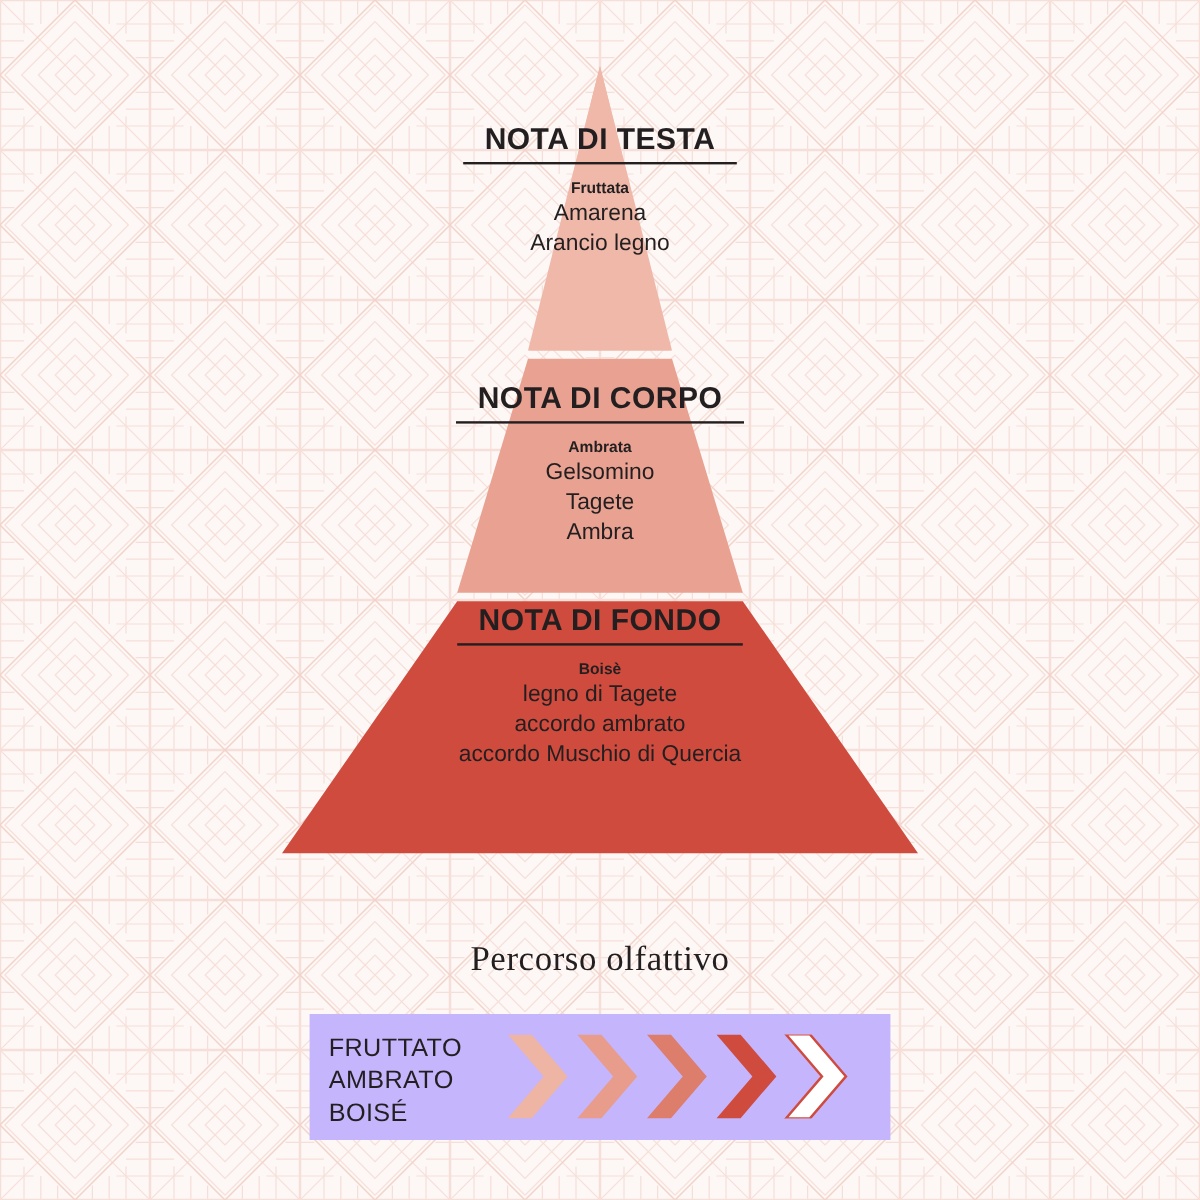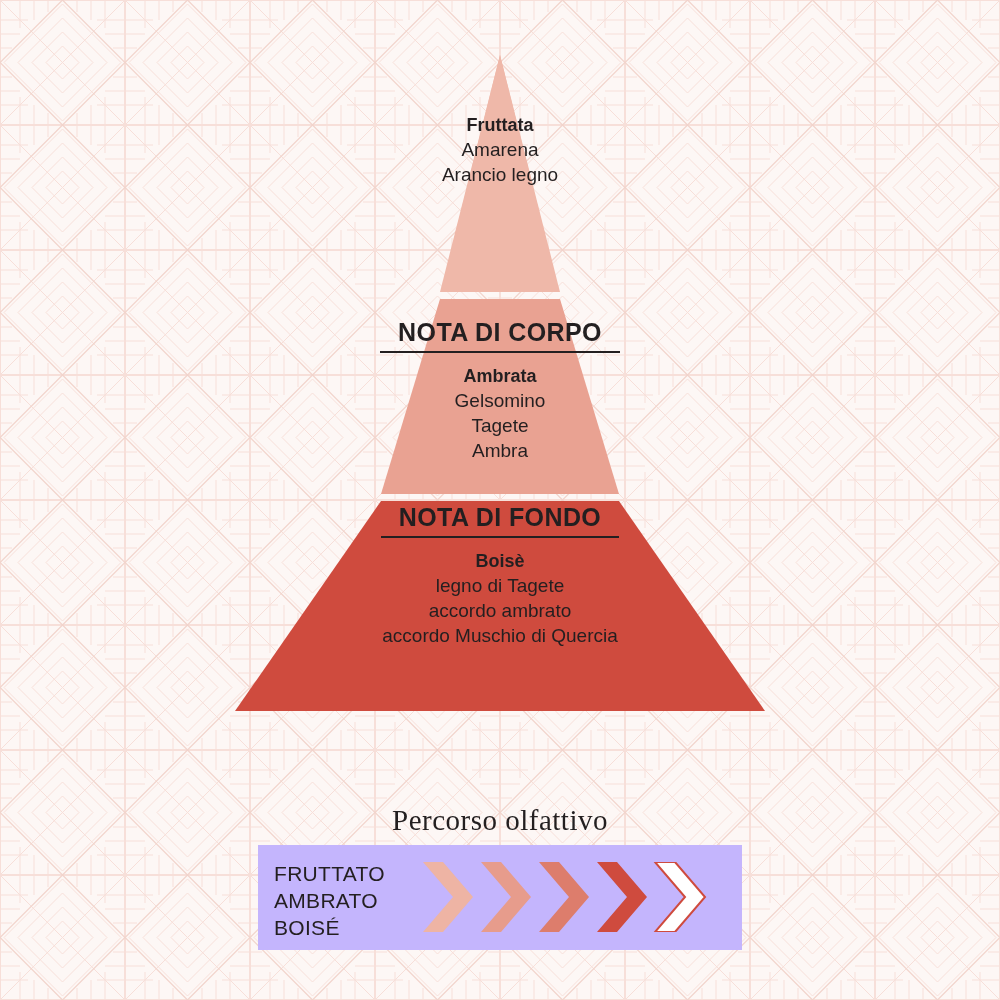--- a/index.html
+++ b/index.html
@@ -49,42 +49,42 @@
   .note-title {
     font-size: 25px;
     font-weight: bold;
     letter-spacing: 0.4px;
     display: inline-block;
     padding: 0 18px 4px 18px;
     border-bottom: 2px solid #231f20;
   }
 
   .note-family {
-    font-size: 18px;
+    font-size: 13px;
     font-weight: bold;
     margin-top: 12px;
     line-height: 1.25;
   }
 
   .note-item {
     font-size: 19px;
     font-weight: normal;
     line-height: 1.32;
   }
 
   
   #block-top  { top: 102px; }
   #block-mid  { top: 318px; }
   #block-base { top: 503px; }
 
   
   #path-title {
     position: absolute;
     left: 0;
-    top: 804px;
+    top: 783px;
     width: 1000px;
     text-align: center;
     font-family: "Liberation Serif", serif;
     font-size: 29px;
     color: #231f20;
     letter-spacing: 0.5px;
   }
 
   #path-box {
     position: absolute;
@@ -151,20 +151,21 @@
 
     <polygon points="500,55 559,292 441,292" fill="#efb8a9"></polygon>
     <polygon points="500,55 560,292 440,292" fill="#efb8a9"></polygon>
 
     <polygon points="440,299 560,299 619,494 381,494" fill="#e9a292"></polygon>
 
     <polygon points="381,501 619,501 765,711 235,711" fill="#cf4b3e"></polygon>
   </svg>
 
   <div class="note-block" id="block-top">
+    <div class="note-title">NOTA DI TESTA</div>
     <div class="note-family">Fruttata</div>
     <div class="note-item">Amarena</div>
     <div class="note-item">Arancio legno</div>
   </div>
 
   <div class="note-block" id="block-mid">
     <div class="note-title">NOTA DI CORPO</div>
     <div class="note-family">Ambrata</div>
     <div class="note-item">Gelsomino</div>
     <div class="note-item">Tagete</div>

